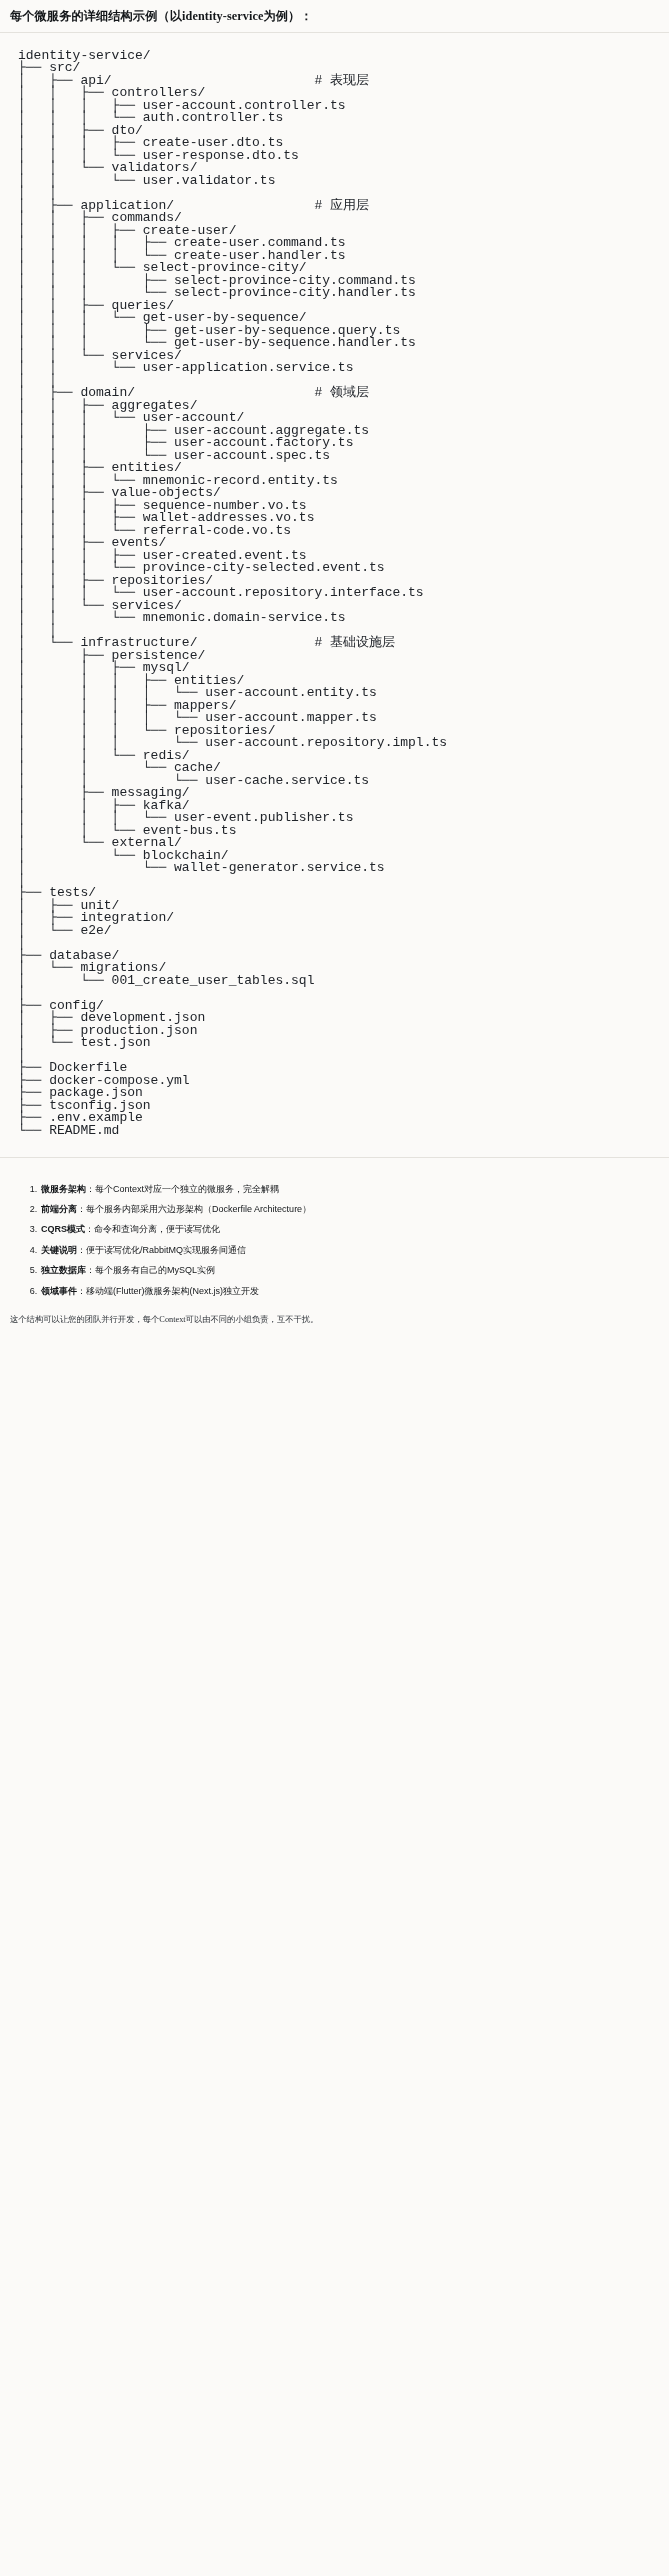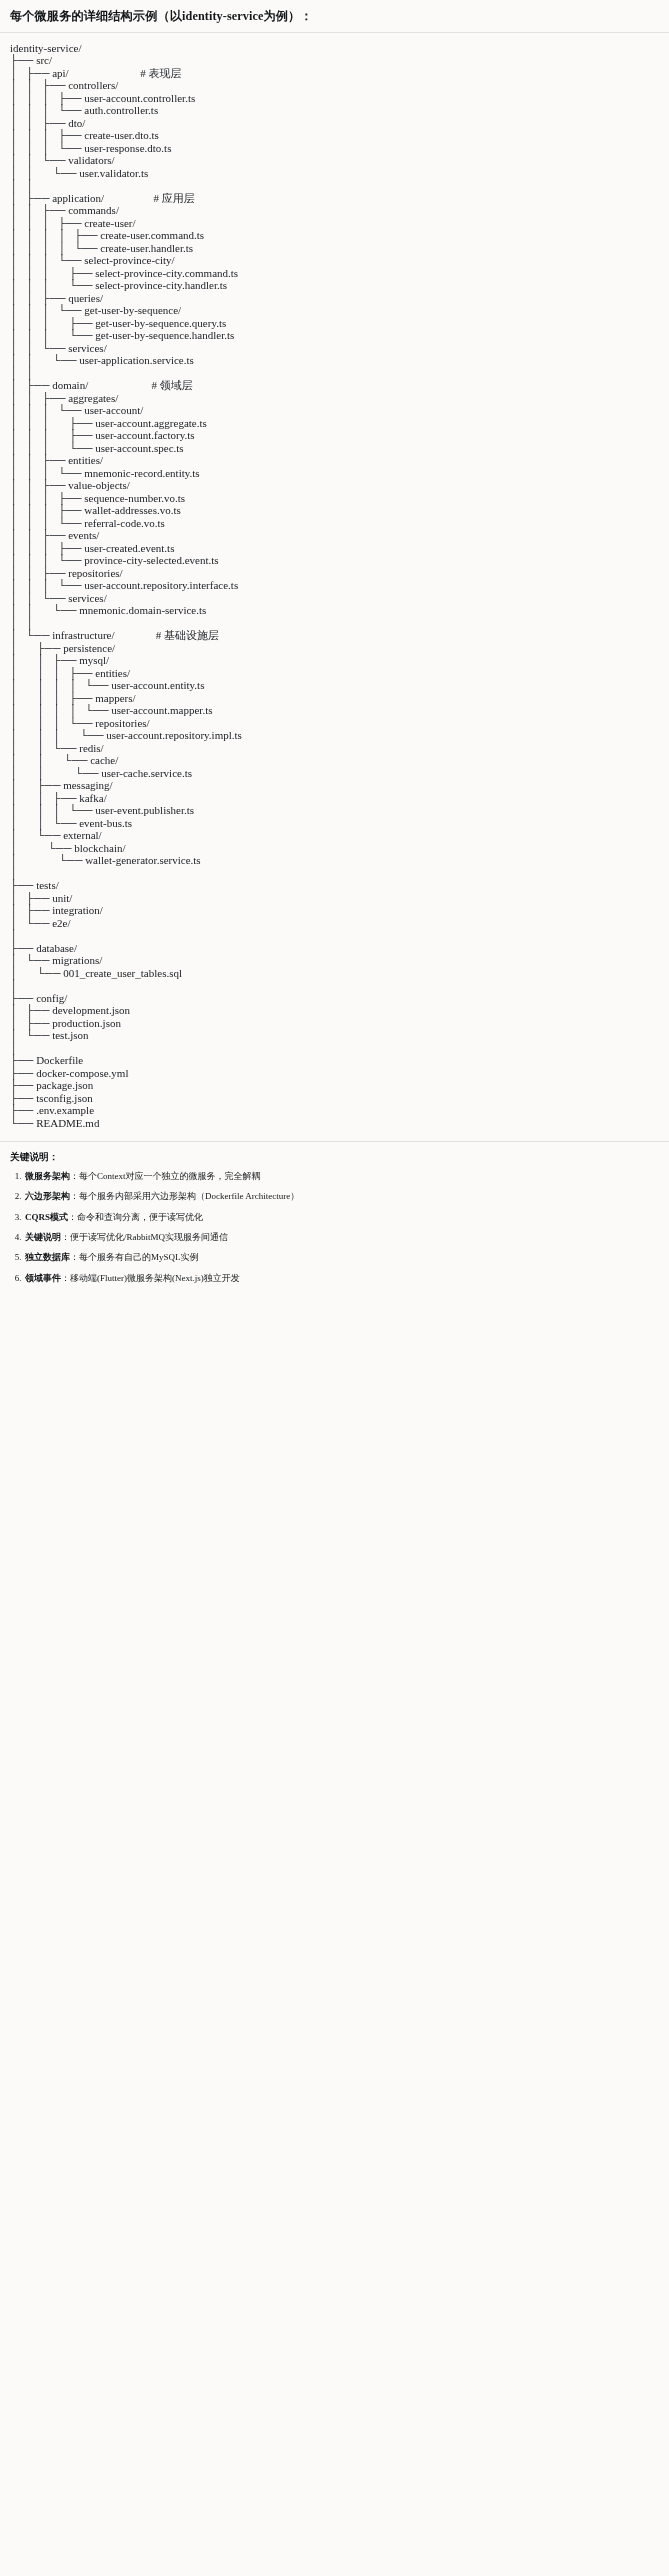--- a/index.html
+++ b/index.html
@@ -37,49 +37,49 @@
     border-top: 0.6px solid #e4e2dd;
     margin: 0 0 0 0;
     height: 0;
   }
 
   
   .tree-block {
     padding: 8.8px 10px 6.3px 10px;
   }
   .tree {
-    font-family: Liberation Serif, serif;
-    font-size: 11px;
+    font-family: Liberation Mono, monospace;
+    font-size: 13px;
     line-height: 12.5px;
     white-space: pre;
     color: #20242a;
     letter-spacing: 0px;
-    margin: 0;
+    margin: 8px;
   }
 
   
   .notes-rule {
     border: 0;
     border-top: 0.6px solid #e4e2dd;
     margin: 5px 0 0 0;
   }
   .notes {
     padding: 8.8px 10px 11.3px 10px;
   }
   .notes-title {
     font-family: "Liberation Serif", serif;
     font-weight: bold;
     font-size: 9.7px;
     color: #14171a;
     margin: 0 0 6.3px 0;
   }
   ol.note-list {
-    margin: 0;
+    margin: 16px;
     padding: 0 0 0 13.8px;
-    font-family: Liberation Serif, serif;
+    font-family: Liberation Sans, sans-serif;
     font-size: 9px;
     line-height: 1.5;
     color: #14171a;
   }
   ol.note-list li {
     margin: 0 0 6.9px 0;
     padding-left: 1.3px;
   }
   ol.note-list li b {
     font-weight: bold;
@@ -187,39 +187,39 @@
 ├── docker-compose.yml
 ├── package.json
 ├── tsconfig.json
 ├── .env.example
 └── README.md</pre>
   </div>
 
   <hr class="notes-rule">
 
   <div class="notes">
-    <div class="notes-title">关键说明：</div>
 
     <ol class="note-list">
       <li>
         <b>微服务架构</b><span>：每个Context对应一个独立的微服务，完全解耦</span>
       </li>
       <li>
-        <b>六边形架构</b><span>：每个服务内部采用六边形架构（Dockerfile Architecture）</span>
+        <b>前端分离</b><span>：每个服务内部采用六边形架构（Dockerfile Architecture）</span>
       </li>
       <li>
         <b>CQRS模式</b><span>：命令和查询分离，便于读写优化</span>
       </li>
       <li>
         <b>关键说明</b><span>：便于读写优化/RabbitMQ实现服务间通信</span>
       </li>
       <li>
         <b>独立数据库</b><span>：每个服务有自己的MySQL实例</span>
       </li>
       <li>
         <b>领域事件</b><span>：移动端(Flutter)微服务架构(Next.js)独立开发</span>
       </li>
     </ol>
 
+    <p class="closing">这个结构可以让您的团队并行开发，每个Context可以由不同的小组负责，互不干扰。</p>
   </div>
 
 </div>
 
 
 </body></html>

